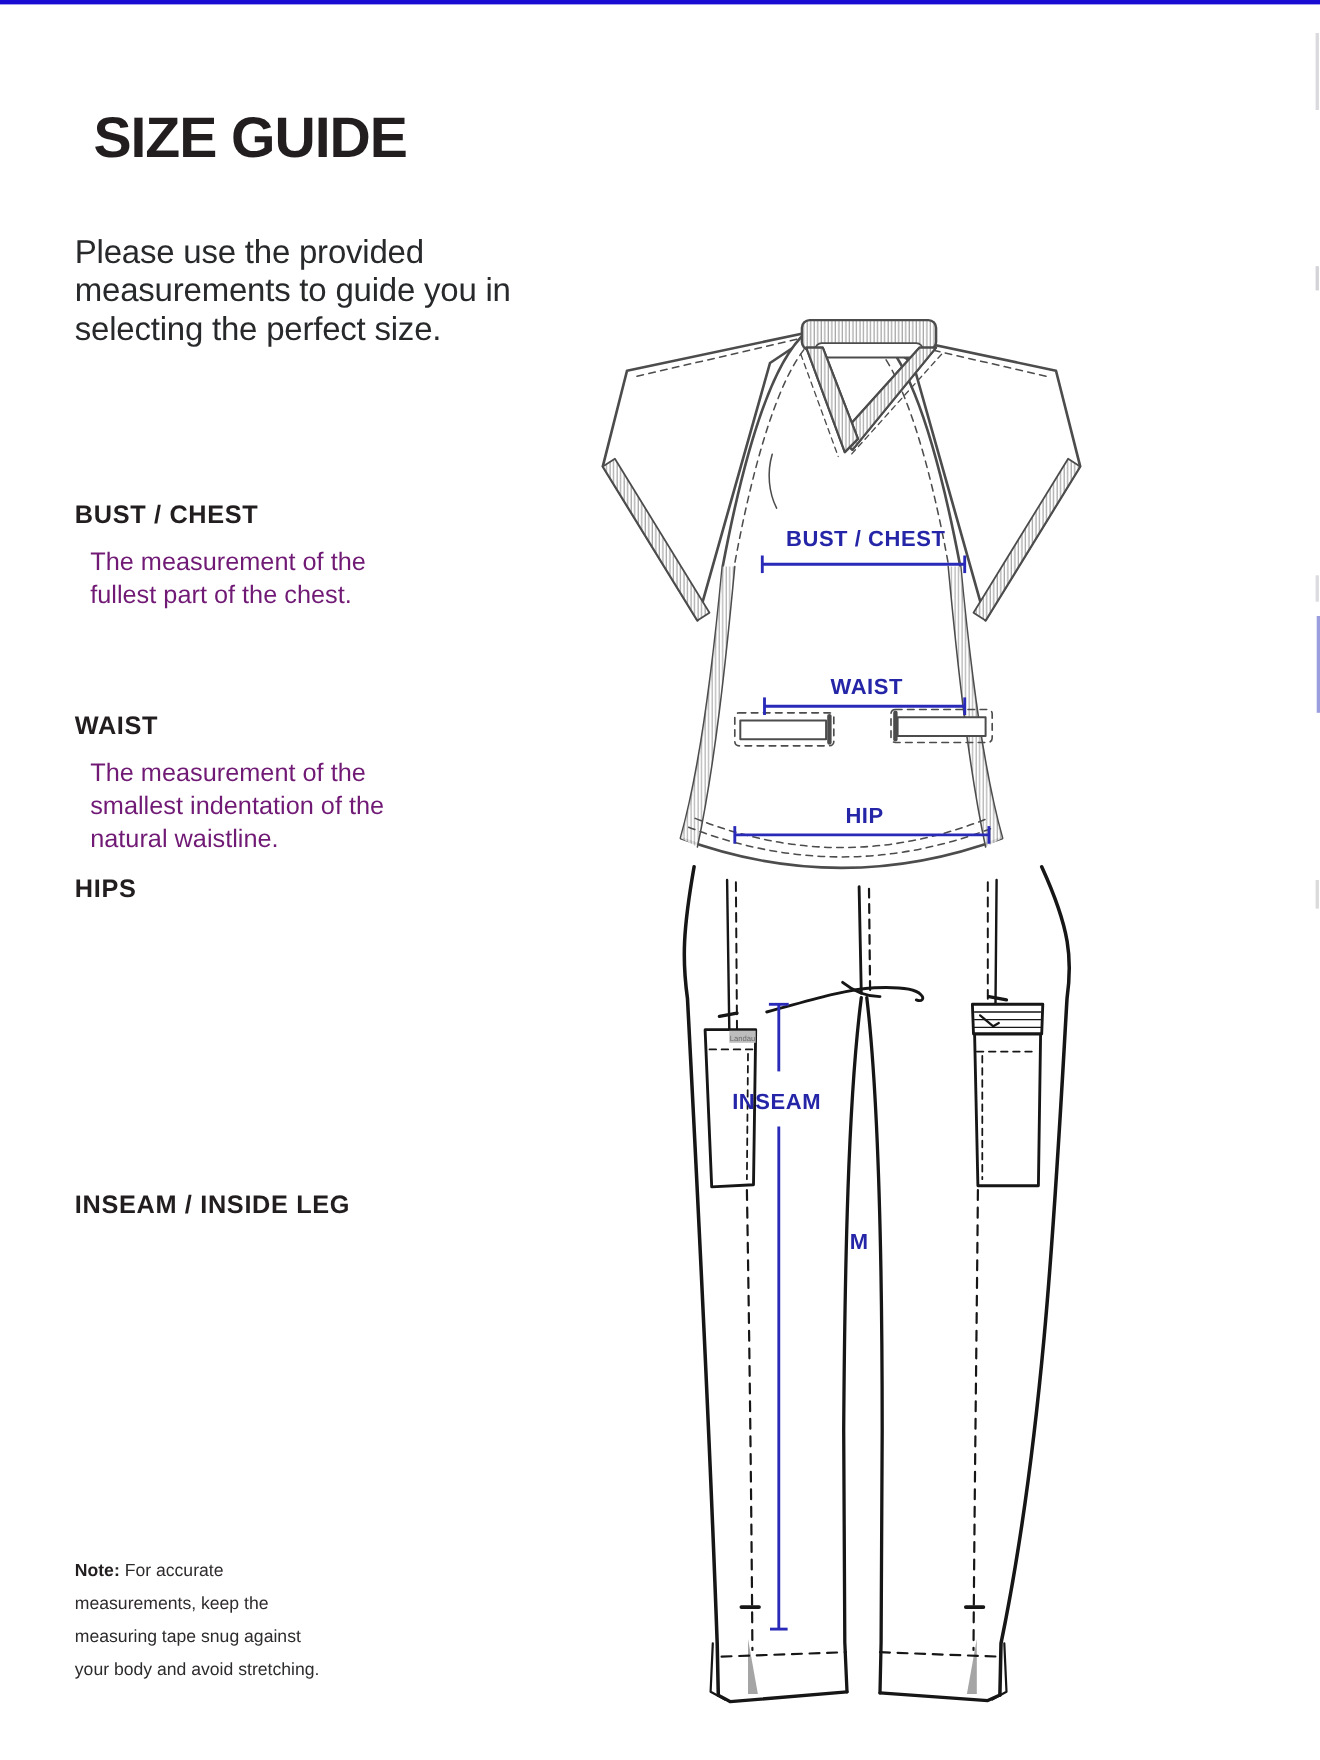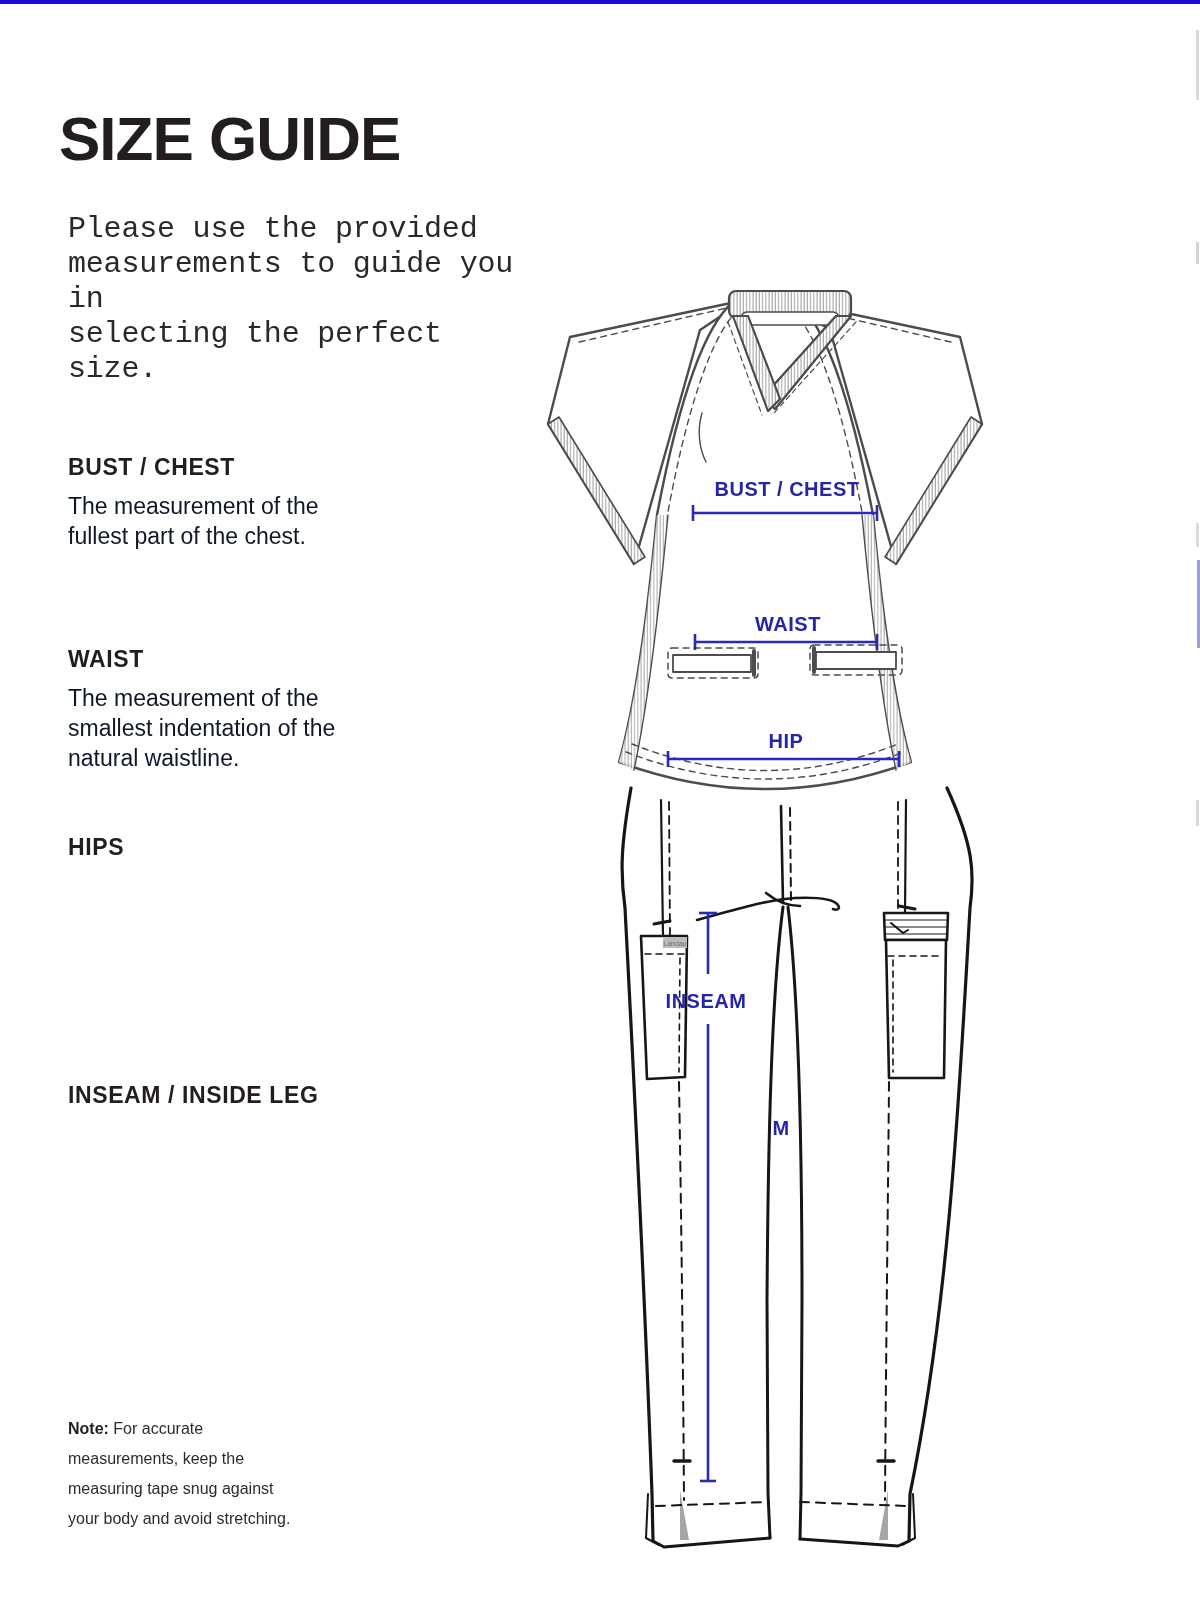--- a/index.html
+++ b/index.html
@@ -4,40 +4,40 @@
 <style>
   html,body{margin:0;padding:0;}
   body{
     width:1200px;height:1600px;position:relative;overflow:hidden;
     background:#ffffff;
     font-family:"Liberation Sans", sans-serif;
     color:#231f20;
   }
   .top-border{position:absolute;top:0;left:0;width:1200px;height:4px;background:#1a0bd2;}
   .page-title{
-    position:absolute;left:59px;top:64px;
-    font-size:62px;font-weight:700;letter-spacing:-1px;line-height:1.05;
+    position:absolute;left:85px;top:64px;
+    font-size:52px;font-weight:700;letter-spacing:-1px;line-height:1.05;
     color:#221e1f;white-space:pre-line;
   }
   .intro{
     position:absolute;left:68px;top:182px;width:470px;
     font-size:30px;line-height:35px;letter-spacing:-0.2px;
-    color:#27292b;white-space:pre-line;font-family:Liberation Mono, monospace;
+    color:#27292b;white-space:pre-line;
   }
   .measure-section{position:absolute;left:68px;width:450px;}
   .measure-section h3{
     margin:0 0 10px 0;font-size:23px;font-weight:700;letter-spacing:0.6px;
     color:#221e1f;
   }
   .measure-section p{
-    margin:0;font-size:23px;line-height:30px;color:#0f172a;white-space:pre-line;
+    margin:14px;font-size:23px;line-height:30px;color:#701a75;white-space:pre-line;
   }
   .sec-bust{top:454px;}
   .sec-waist{top:646px;}
-  .sec-hips{top:834px;}
+  .sec-hips{top:794px;}
   .sec-inseam{top:1082px;}
   .note{
     position:absolute;left:68px;top:1398px;width:440px;
     font-size:16px;line-height:30px;color:#2e2b2c;white-space:pre-line;
   }
   .note strong{font-weight:700;color:#221e1f;}
   .diagram{position:absolute;left:510px;top:270px;width:520px;height:1300px;}
   .edge-artifact{position:absolute;}
   .ea1{left:1196px;top:30px;width:3px;height:70px;background:#d9d9de;}
   .ea2{left:1196px;top:242px;width:3px;height:22px;background:#d3d3d8;}

